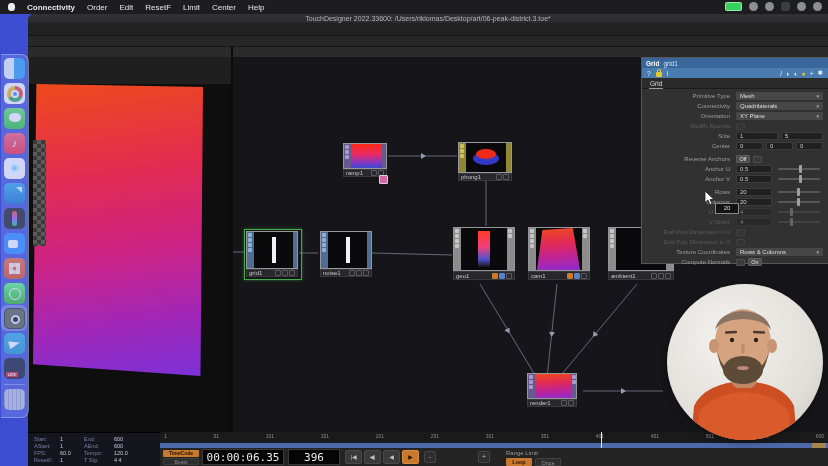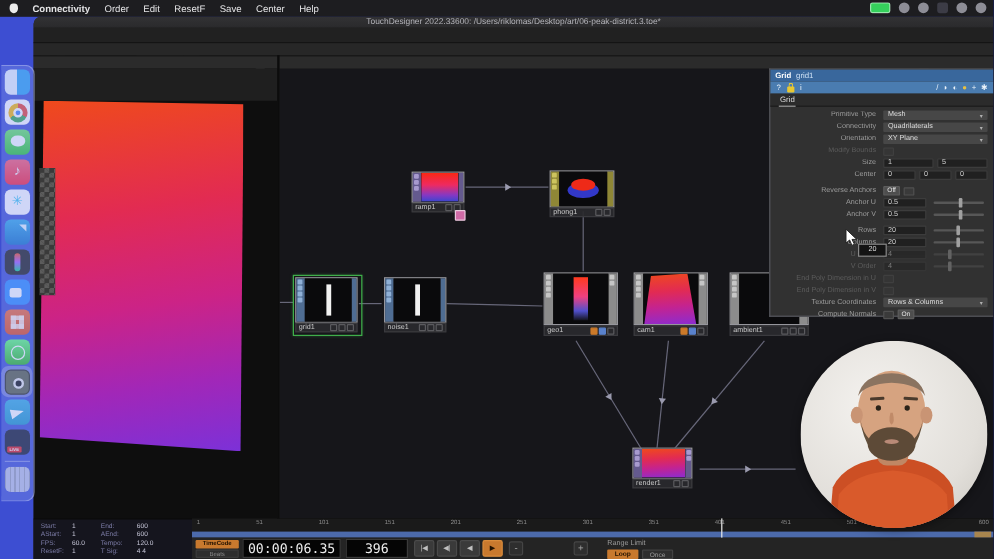--- a/index.html
+++ b/index.html
@@ -180,21 +180,21 @@
 <body>
 
 <div class="screen">
 
   <div class="ab menubar">
     <span class="apple"></span>
     <span class="app">Connectivity</span>
     <span>Order</span>
     <span>Edit</span>
     <span>ResetF</span>
-    <span>Save</span>
+    <span>Limit</span>
     <span>Center</span>
     <span>Help</span>
     <span class="mstatus">
       <span class="batt"></span>
       <span class="mico"></span>
       <span class="mico"></span>
       <span class="mico dark"></span>
       <span class="mico"></span>
       <span class="mico"></span>
     </span>

